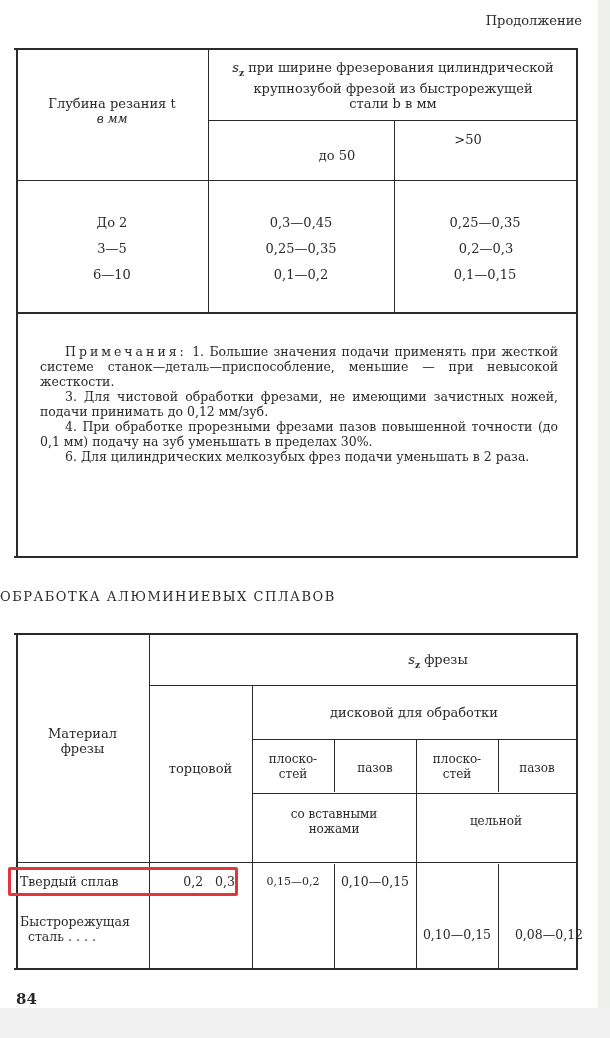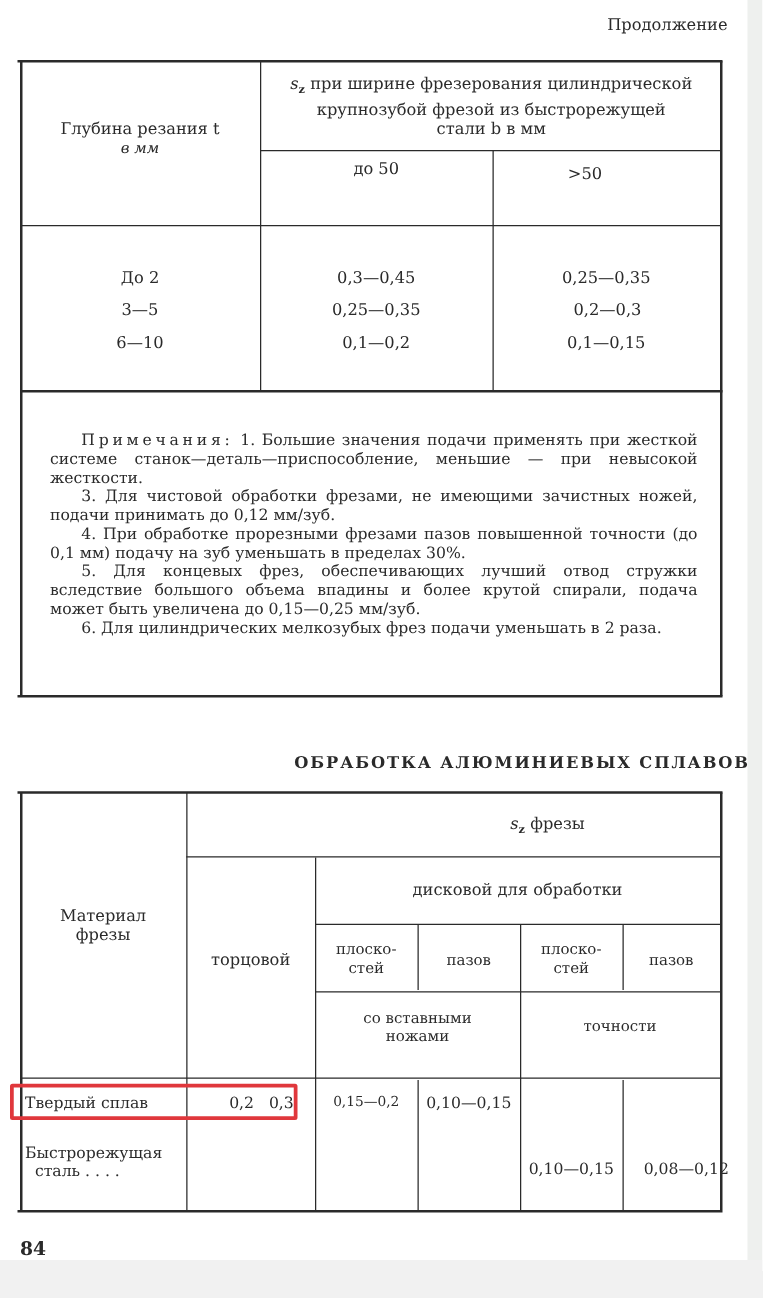--- a/index.html
+++ b/index.html
@@ -15,21 +15,21 @@
     .hline { position:absolute; background:#2a2a2a; height:2px; }
     .vline { position:absolute; background:#2a2a2a; width:2px; }
     .thin { height:1px; }
     .vthin { width:1px; }
     .txt { position:absolute; font-size:13px; text-align:center; line-height:15px; }
     .it { font-style:italic; }
     .notes { position:absolute; left:40px; top:344px; width:518px; font-size:12.5px; line-height:15px; text-align:justify; }
     .notes p { margin:0; }
     .notes .ind { text-indent:25px; }
     .spaced { letter-spacing:3px; }
-    .title2 { position:absolute; top:603px; left:0; width:600px; text-align:right; font-size:13px; letter-spacing:1.5px; font-weight:bold; }
+    .title2 { position:absolute; top:589px; left:0; width:600px; text-align:left; font-size:13px; letter-spacing:1.5px; font-weight:normal; }
     .redbox { position:absolute; left:8px; top:867px; width:230px; height:29px; border:3px solid #e0373c; border-radius:2px; box-sizing:border-box; }
     .pagenum { position:absolute; left:16px; top:990px; font-size:15px; font-weight:bold; }
   </style>
 </head>
 <body>
 
 <div class="right-shade"></div>
 <div class="bottom-shade"></div>
 
 <div class="cont">Продолжение</div>
@@ -47,21 +47,21 @@
 
   <div class="txt" style="left:16px;top:96px;width:192px;">
     <span>Глубина резания t</span><br>
     <span class="it" style="font-size:12px;">в мм</span>
   </div>
   <div class="txt" style="left:210px;top:60px;width:366px;">
     <span class="it">s</span><sub style="font-size:9px;font-weight:bold;">z</sub><span> при ширине фрезерования цилиндрической</span><br>
     <span>крупнозубой фрезой из быстрорежущей</span><br>
     <span>стали b в мм</span>
   </div>
-  <div class="txt" style="left:208px;top:128px;width:186px;">до 50</div>
+  <div class="txt" style="left:208px;top:148px;width:186px;padding-left:36px;">до 50</div>
   <div class="txt" style="left:394px;top:132px;width:148px;">&gt;50</div>
 
   <div>
     <div class="txt" style="left:16px;top:215px;width:192px;">До 2</div>
     <div class="txt" style="left:208px;top:215px;width:186px;">0,3—0,45</div>
     <div class="txt" style="left:394px;top:215px;width:182px;">0,25—0,35</div>
   </div>
   <div>
     <div class="txt" style="left:16px;top:241px;width:192px;">3—5</div>
     <div class="txt" style="left:208px;top:241px;width:186px;">0,25—0,35</div>
@@ -70,21 +70,20 @@
   <div>
     <div class="txt" style="left:16px;top:267px;width:192px;">6—10</div>
     <div class="txt" style="left:208px;top:267px;width:186px;">0,1—0,2</div>
     <div class="txt" style="left:394px;top:267px;width:182px;">0,1—0,15</div>
   </div>
 
   <div class="notes">
     <p class="ind"><span class="spaced">Примечания:</span><span> 1. Большие значения подачи применять при жесткой системе станок—деталь—приспособление, меньшие — при невысокой жесткости.</span></p>
     <p class="ind">3. Для чистовой обработки фрезами, не имеющими зачистных ножей, подачи принимать до 0,12 мм/зуб.</p>
     <p class="ind">4. При обработке прорезными фрезами пазов повышенной точности (до 0,1 мм) подачу на зуб уменьшать в пределах 30%.</p>
-    <p class="ind">5. Для концевых фрез, обеспечивающих лучший отвод стружки вследствие большого объема впадины и более крутой спирали, подача может быть увеличена до 0,15—0,25 мм/зуб.</p>
     <p class="ind">6. Для цилиндрических мелкозубых фрез подачи уменьшать в 2 раза.</p>
   </div>
 </div>
 
 <div class="title2">ОБРАБОТКА АЛЮМИНИЕВЫХ СПЛАВОВ</div>
 
 <div>
   <div class="hline" style="left:14px;top:633px;width:564px;"></div>
   <div class="vline" style="left:16px;top:634px;height:334px;"></div>
   <div class="vline" style="left:576px;top:634px;height:334px;"></div>
@@ -116,21 +115,21 @@
   </div>
   <div class="txt" style="left:334px;top:761px;width:82px;font-size:12px;">пазов</div>
   <div class="txt" style="left:416px;top:752px;width:82px;font-size:12px;">
     <span>плоско-</span><br><span>стей</span>
   </div>
   <div class="txt" style="left:498px;top:761px;width:78px;font-size:12px;">пазов</div>
 
   <div class="txt" style="left:252px;top:807px;width:164px;font-size:12px;">
     <span>со вставными</span><br><span>ножами</span>
   </div>
-  <div class="txt" style="left:416px;top:814px;width:160px;font-size:12px;">точности</div>
+  <div class="txt" style="left:416px;top:814px;width:160px;font-size:12px;">цельной</div>
 
   <div>
     <div class="txt" style="left:20px;top:874px;width:129px;text-align:left;font-size:12.5px;">Твердый сплав</div>
     <div class="txt" style="left:149px;top:874px;width:86px;text-align:right;white-space:pre;font-size:12.5px;">0,2   0,3</div>
     <div class="txt" style="left:252px;top:874px;width:82px;font-size:11px;">0,15—0,2</div>
     <div class="txt" style="left:334px;top:874px;width:82px;font-size:12.5px;">0,10—0,15</div>
   </div>
   <div>
     <div class="txt" style="left:20px;top:914px;width:129px;text-align:left;font-size:12.5px;">
       <span>Быстрорежущая</span><br>&nbsp;&nbsp;<span>сталь . . . .</span>

